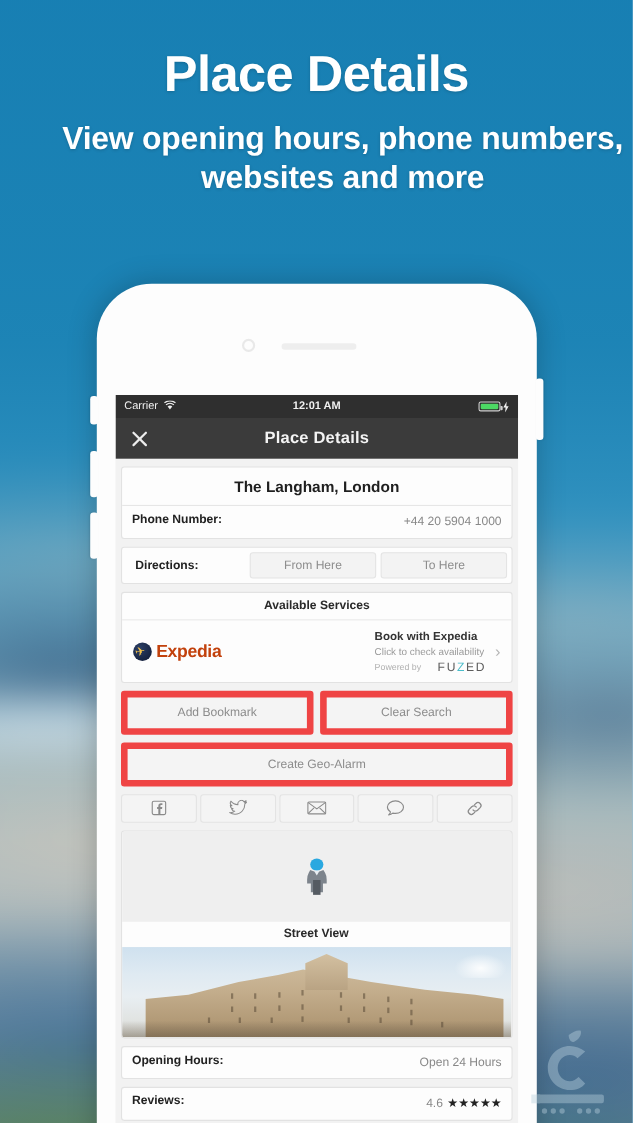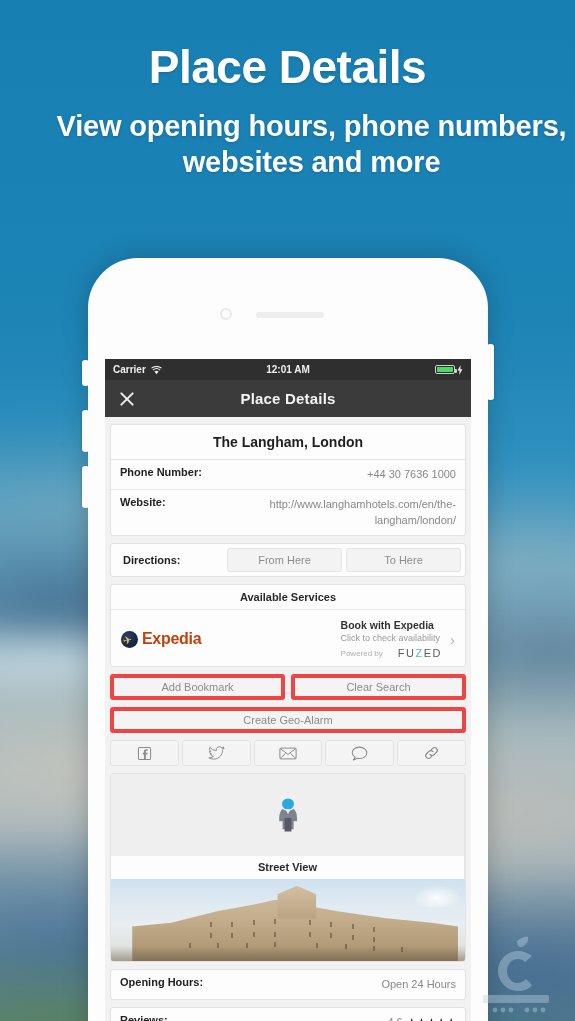--- a/index.html
+++ b/index.html
@@ -88,21 +88,21 @@
     position:absolute; left:17px; top:101px; right:17px; bottom:0;
     background:#f2f2f2; overflow:hidden;
   }
 
   
   #statusbar{
     height:21px; background:#2f2f2f; color:#f0f0f0;
     display:flex; align-items:center; padding:0 8px;
     font-size:10px; position:relative;
   }
-  #statusbar .carrier{ display:flex; align-items:flex-end; gap:5px; font-weight:bold; }
+  #statusbar .carrier{ display:flex; align-items:flex-start; gap:5px; font-weight:normal; }
   #statusbar .time{
     position:absolute; left:0; right:0; text-align:center; font-weight:bold; font-size:10px;
   }
   #statusbar .right{ margin-left:auto; display:flex; align-items:center; gap:2px; }
   .battery{
     width:20px; height:9px; border:1px solid #cfcfcf; border-radius:2px; position:relative; padding:1px;
   }
   .battery i{ display:block; height:100%; width:100%; background:#4cd964; border-radius:1px; }
   .battery:after{
     content:""; position:absolute; right:-3px; top:2.5px; width:2px; height:4px;
@@ -185,22 +185,22 @@
   .svc-t3{ font-size:8px; color:#b0b0b0; margin-top:4px; display:flex; align-items:center; justify-content:flex-end; gap:15px; }
   .fuzed{ font-size:11px; letter-spacing:1.5px; color:#5c5c5c; }
   .fuzed .z{ color:#49bcc9; }
   .chev{
     margin-left:8px; color:#b5b5b5; font-size:15px; align-self:center;
   }
 
   
   .btn-row{ display:flex; gap:6px; margin-bottom:7px; }
   .pbtn{
-    flex:1; background:#f4f4f4; border:4px solid #ef4444; border-radius:3px;
-    height:26px; display:flex; align-items:center; justify-content:center;
+    flex:1; background:#f4f4f4; border:6px solid #ef4444; border-radius:3px;
+    height:40px; display:flex; align-items:center; justify-content:center;
     font-size:11px; color:#8c8c8c; cursor:pointer;
   }
   .share-row{ display:flex; gap:3px; margin-bottom:7px; }
   .sbtn{
     flex:1; background:#f4f4f4; border:1px solid #e3e3e3; border-radius:3px;
     height:26px; display:flex; align-items:center; justify-content:center; cursor:pointer;
   }
   .sbtn svg{ display:block; }
 
   
@@ -295,27 +295,23 @@
     </div>
 
     <div id="content">
 
       <div class="card">
         <div class="place-title">The Langham, London</div>
 
 
         <div class="row">
           <span class="k">Phone Number:</span>
-          <span class="v">+44 30 7636 1000</span>
-        </div>
-
-        <div class="row">
-          <span class="k">Website:</span>
-          <span class="v" style="max-width:235px">http://www.langhamhotels.com/en/the-langham/london/</span>
-        </div>
+          <span class="v">+44 20 5904 1000</span>
+        </div>
+
       </div>
 
       <div class="card dir-card">
         <div class="dir-label">Directions:</div>
         <div class="seg">From Here</div>
         <div class="seg">To Here</div>
       </div>
 
       <div class="card">
         <div class="svc-head">Available Services</div>

